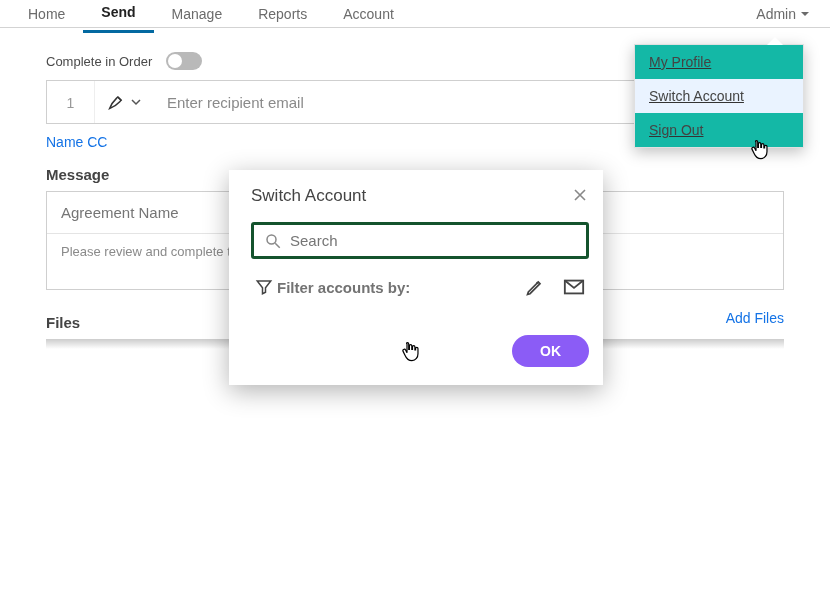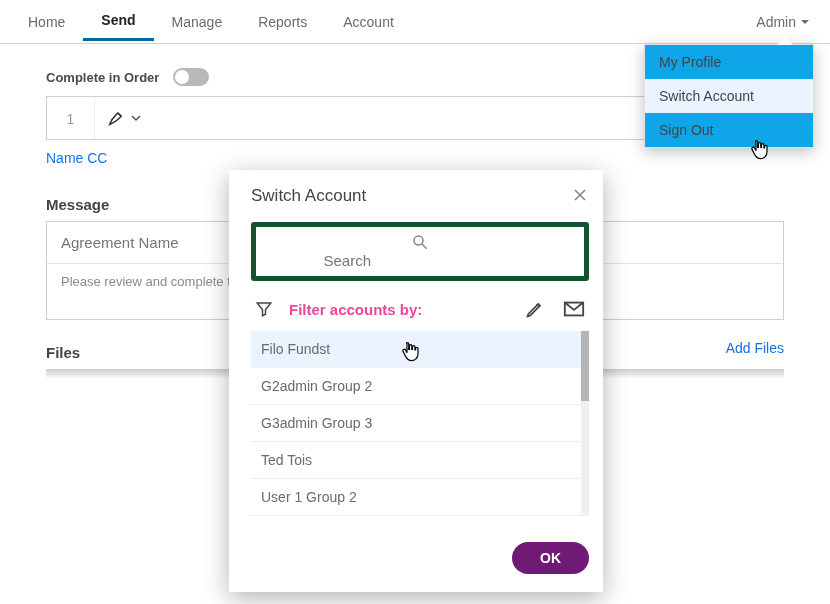--- a/index.html
+++ b/index.html
@@ -16,21 +16,21 @@
       height: 604px;
       position: relative;
       overflow: hidden;
     }
     
     .topnav {
       display: flex;
       align-items: center;
       border-bottom: 1px solid #d3d3d3;
       padding: 0 10px;
-      height: 44px;
+      height: 28px;
       position: relative;
     }
     .topnav .tab {
       padding: 10px 18px;
       color: #6b6b6b;
       cursor: pointer;
     }
     .topnav .tab.active {
       color: #222;
       font-weight: 700;
@@ -61,21 +61,21 @@
       margin: 4px 0 4px 0;
     }
     .order-row {
       display: flex;
       align-items: center;
       margin-top: 6px;
     }
     .order-label {
       font-size: 13px;
       color: #4a4a4a;
-      font-weight: 700;
+      font-weight: 400;
     }
     .toggle {
       width: 36px;
       height: 18px;
       border-radius: 9px;
       background: #b9b9b9;
       margin: 0 14px;
       position: relative;
       cursor: pointer;
     }
@@ -167,26 +167,27 @@
     }
     .shadow-strip {
       height: 10px;
       margin-top: 4px;
       background: linear-gradient(to bottom, rgba(0,0,0,0.2), rgba(0,0,0,0));
     }
     
     .admin-dropdown {
       position: absolute;
       top: 44px;
-      right: 16px;
+      right: 26px;
       width: 170px;
-      background: #0ea5e9;
+      background: #14b8a6;
       box-shadow: 0 4px 14px rgba(0,0,0,0.25);
       border: 1px solid #e0e0e0;
       z-index: 30;
+      text-decoration: underline;
     }
     .admin-dropdown::before {
       content: '';
       position: absolute;
       top: -8px;
       right: 20px;
       width: 0;
       height: 0;
       border-left: 8px solid transparent;
       border-right: 8px solid transparent;
@@ -229,47 +230,46 @@
     .modal-close {
       position: absolute;
       top: 18px;
       right: 16px;
       color: #888;
       cursor: pointer;
     }
     .search-box {
       display: flex;
       align-items: center;
-      border: 5px solid #14532d;
+      border: 3px solid #14532d;
       border-radius: 3px;
       margin: 16px 0 12px 0;
       padding: 6px 10px;
-      flex-direction: column;
     }
     .search-box svg {
       color: #888;
     }
     .search-box input {
       border: none;
       outline: none;
       flex: 1;
       font-size: 15px;
       padding-left: 8px;
       color: #888;
     }
     .filter-row {
       display: flex;
       align-items: center;
       padding: 6px 4px 12px 4px;
     }
     .filter-label {
-      color: #ec4899;
+      color: #737373;
       font-weight: 600;
       font-size: 15px;
-      margin-left: 16px;
+      margin-left: 4px;
     }
     .filter-actions {
       margin-left: auto;
       display: flex;
       gap: 18px;
     }
     .filter-actions svg {
       cursor: pointer;
       color: #444;
     }
@@ -303,21 +303,21 @@
       width: 8px;
       height: 70px;
       background: #b5b5b5;
     }
     .modal-footer {
       display: flex;
       justify-content: flex-end;
       margin-top: 26px;
     }
     .ok-btn {
-      background: #701a75;
+      background: #8b5cf6;
       color: #fff;
       border: none;
       border-radius: 18px;
       padding: 8px 28px;
       font-weight: 600;
       font-size: 14px;
       cursor: pointer;
     }
   </style>
 </head>
@@ -362,27 +362,28 @@
     <div class="recipient-num">1</div>
     <div class="pen-icon">
       <svg width="20" height="20" viewBox="0 0 24 24" fill="none" stroke="#333" stroke-width="1.8">
         <path d="M3 20c3-8 6-10 10-14l4 4c-4 4-6 7-14 10z"></path>
         <path d="M13 6l4 4"></path>
       </svg>
       <svg width="10" height="10" viewBox="0 0 10 10" style="margin-left:4px;">
           <path d="M1 3 L5 7 L9 3" fill="none" stroke="#555" stroke-width="1.5"></path>
         </svg>
     </div>
+    <input class="recipient-input" placeholder="Enter recipient email" style="">
   </div>
 
   <div class="show-cc">
     <span class="link">Name CC</span>
   </div>
 
-  <div class="section-title" style="margin-top:30px">Message</div>
+  <div class="section-title" style="margin-top:16px">Message</div>
   <div class="msg-box">
     <input class="msg-name" placeholder="Agreement Name" style="">
     <textarea class="msg-body" style="">Please review and complete t</textarea>
   </div>
 
   <div class="files-row">
     <div class="section-title">Files</div>
     <div class="spacer"></div>
     <span class="link">Add Files</span>
   </div>
@@ -415,29 +416,20 @@
           <path d="M3 21l3-1 12-12-2-2L4 18l-1 3z"></path>
           <path d="M14 6l2 2"></path>
         </svg>
       <svg width="22" height="20" viewBox="0 0 24 20" fill="none" stroke="#444" stroke-width="2">
           <rect x="2" y="3" width="20" height="14"></rect>
           <path d="M2 3l10 8 10-8"></path>
         </svg>
     </div>
   </div>
 
-  <div class="accounts-list">
-    <div class="account-item selected">Filo Fundst</div>
-    <div class="account-item">G2admin Group 2</div>
-    <div class="account-item">G3admin Group 3</div>
-    <div class="account-item">Ted Tois</div>
-    <div class="account-item">User 1 Group 2</div>
-    <div class="scrollbar-track"></div>
-    <div class="scrollbar-thumb"></div>
-  </div>
 
   <svg class="cursor-hand" style="top:170px; left:170px;" viewBox="0 0 24 28">
     <path d="M9 3c1 0 1.5 .7 1.5 1.6V11h.8V7c0-.9.6-1.5 1.4-1.5s1.4.6 1.4 1.5v4h.8V8c0-.9.6-1.5 1.4-1.5s1.4.6 1.4 1.5v3.5h.8V10c0-.9.6-1.5 1.4-1.5s1.4.6 1.4 1.5v6c0 4-2.5 8-7 8s-6.5-2.5-8-6l-2.5-5c-.4-.9 0-1.8 1-2.1.9-.3 1.8.1 2.2 1l1.5 3V4.6C7.5 3.7 8 3 9 3z" fill="#fff" stroke="#000" stroke-width="1.4"></path>
   </svg>
 
   <div class="modal-footer">
     <button class="ok-btn">OK</button>
   </div>
 </div>
 

